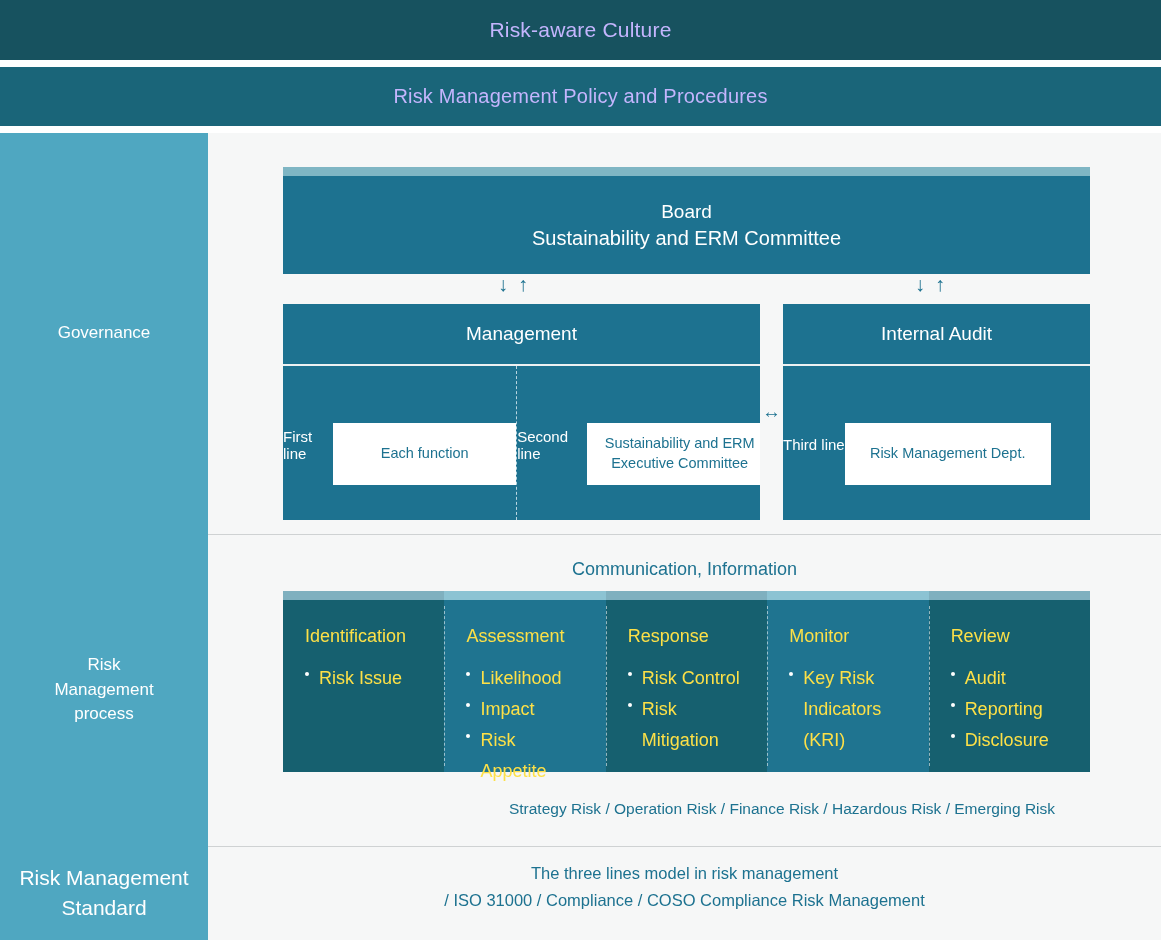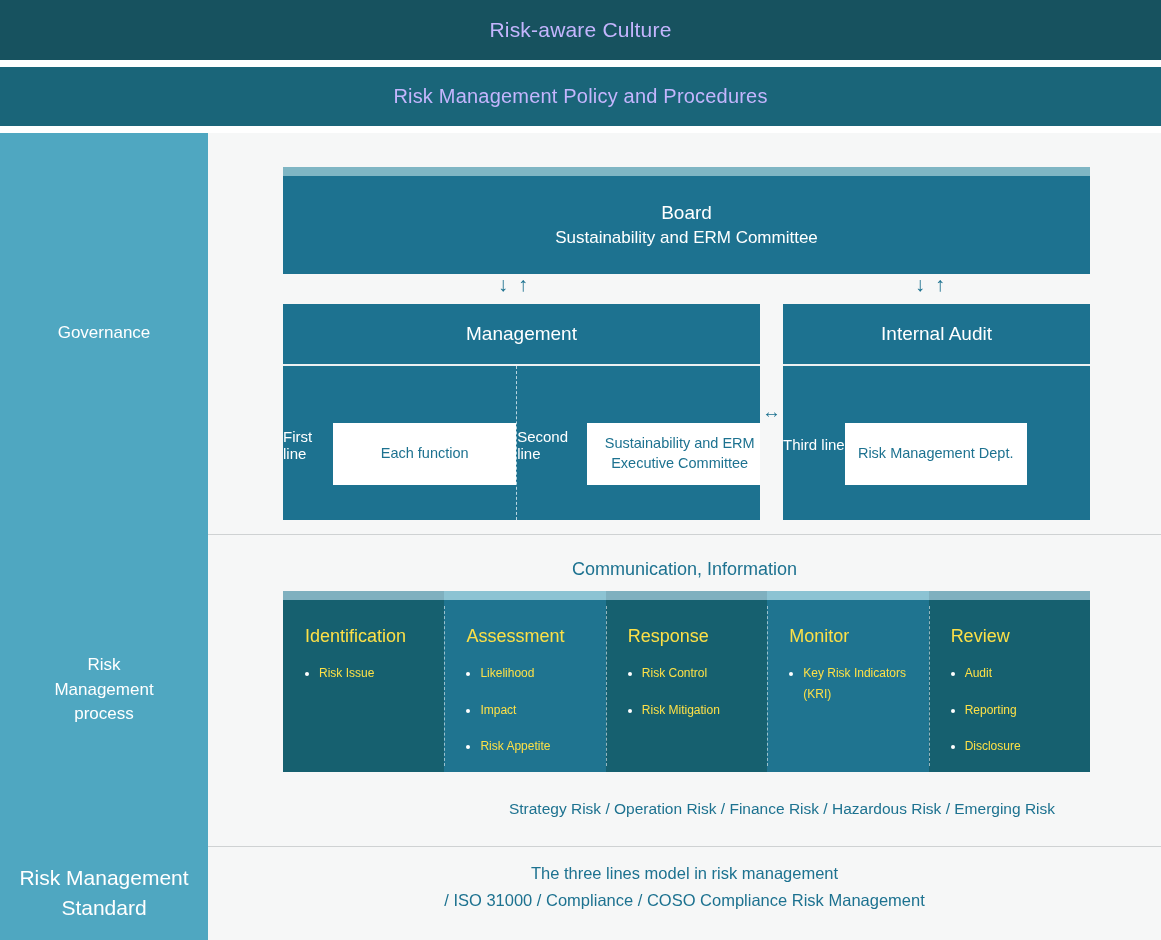--- a/index.html
+++ b/index.html
@@ -108,21 +108,21 @@
   .board-box {
     background: #1D7290;
     height: 98px;
     display: flex;
     flex-direction: column;
     align-items: center;
     justify-content: center;
     color: #ffffff;
   }
   .board-title { font-size: 19px; margin-bottom: 4px; }
-  .board-sub   { font-size: 17px; }
+  .board-sub   { font-size: 20px; }
 
   .arrows-row {
     position: absolute;
     left: 75px; top: 141px;
     width: 807px;
     height: 28px;
   }
   .arrow-pair {
     position: absolute;
     display: flex;
@@ -194,21 +194,21 @@
     font-size: 14.5px;
     line-height: 1.35;
     text-align: center;
     display: flex;
     align-items: center;
     justify-content: center;
     padding: 8px 10px;
   }
   .card-each   { width: 204px; height: 62px; }
   .card-exec   { width: 204px; height: 62px; }
-  .card-riskmg { width: 182px; height: 62px; }
+  .card-riskmg { width: 206px; height: 62px; }
 
   .h-arrow {
     position: absolute;
     left: 477px; top: 0;
     width: 23px; height: 216px;
     display: flex;
     align-items: center;
     justify-content: center;
     color: #1D7290;
     font-size: 19px;
@@ -253,26 +253,25 @@
     left: 0; top: 6px; bottom: 6px;
     border-left: 1px dashed rgba(255,255,255,.55);
   }
 
   .proc-title {
     font-size: 18px;
     margin-bottom: 16px;
   }
   .proc-list { list-style: none; }
   .proc-list li {
-    font-size: 12px;
+    font-size: 18px;
     line-height: 1.72;
     padding-left: 14px;
     position: relative;
     max-width: 118px;
-    margin-top: 16px;
   }
   .proc-list li::before {
     content: "";
     position: absolute;
     left: 0; top: 9px;
     width: 4px; height: 4px;
     border-radius: 50%;
     background: #ffffff;
   }
 

